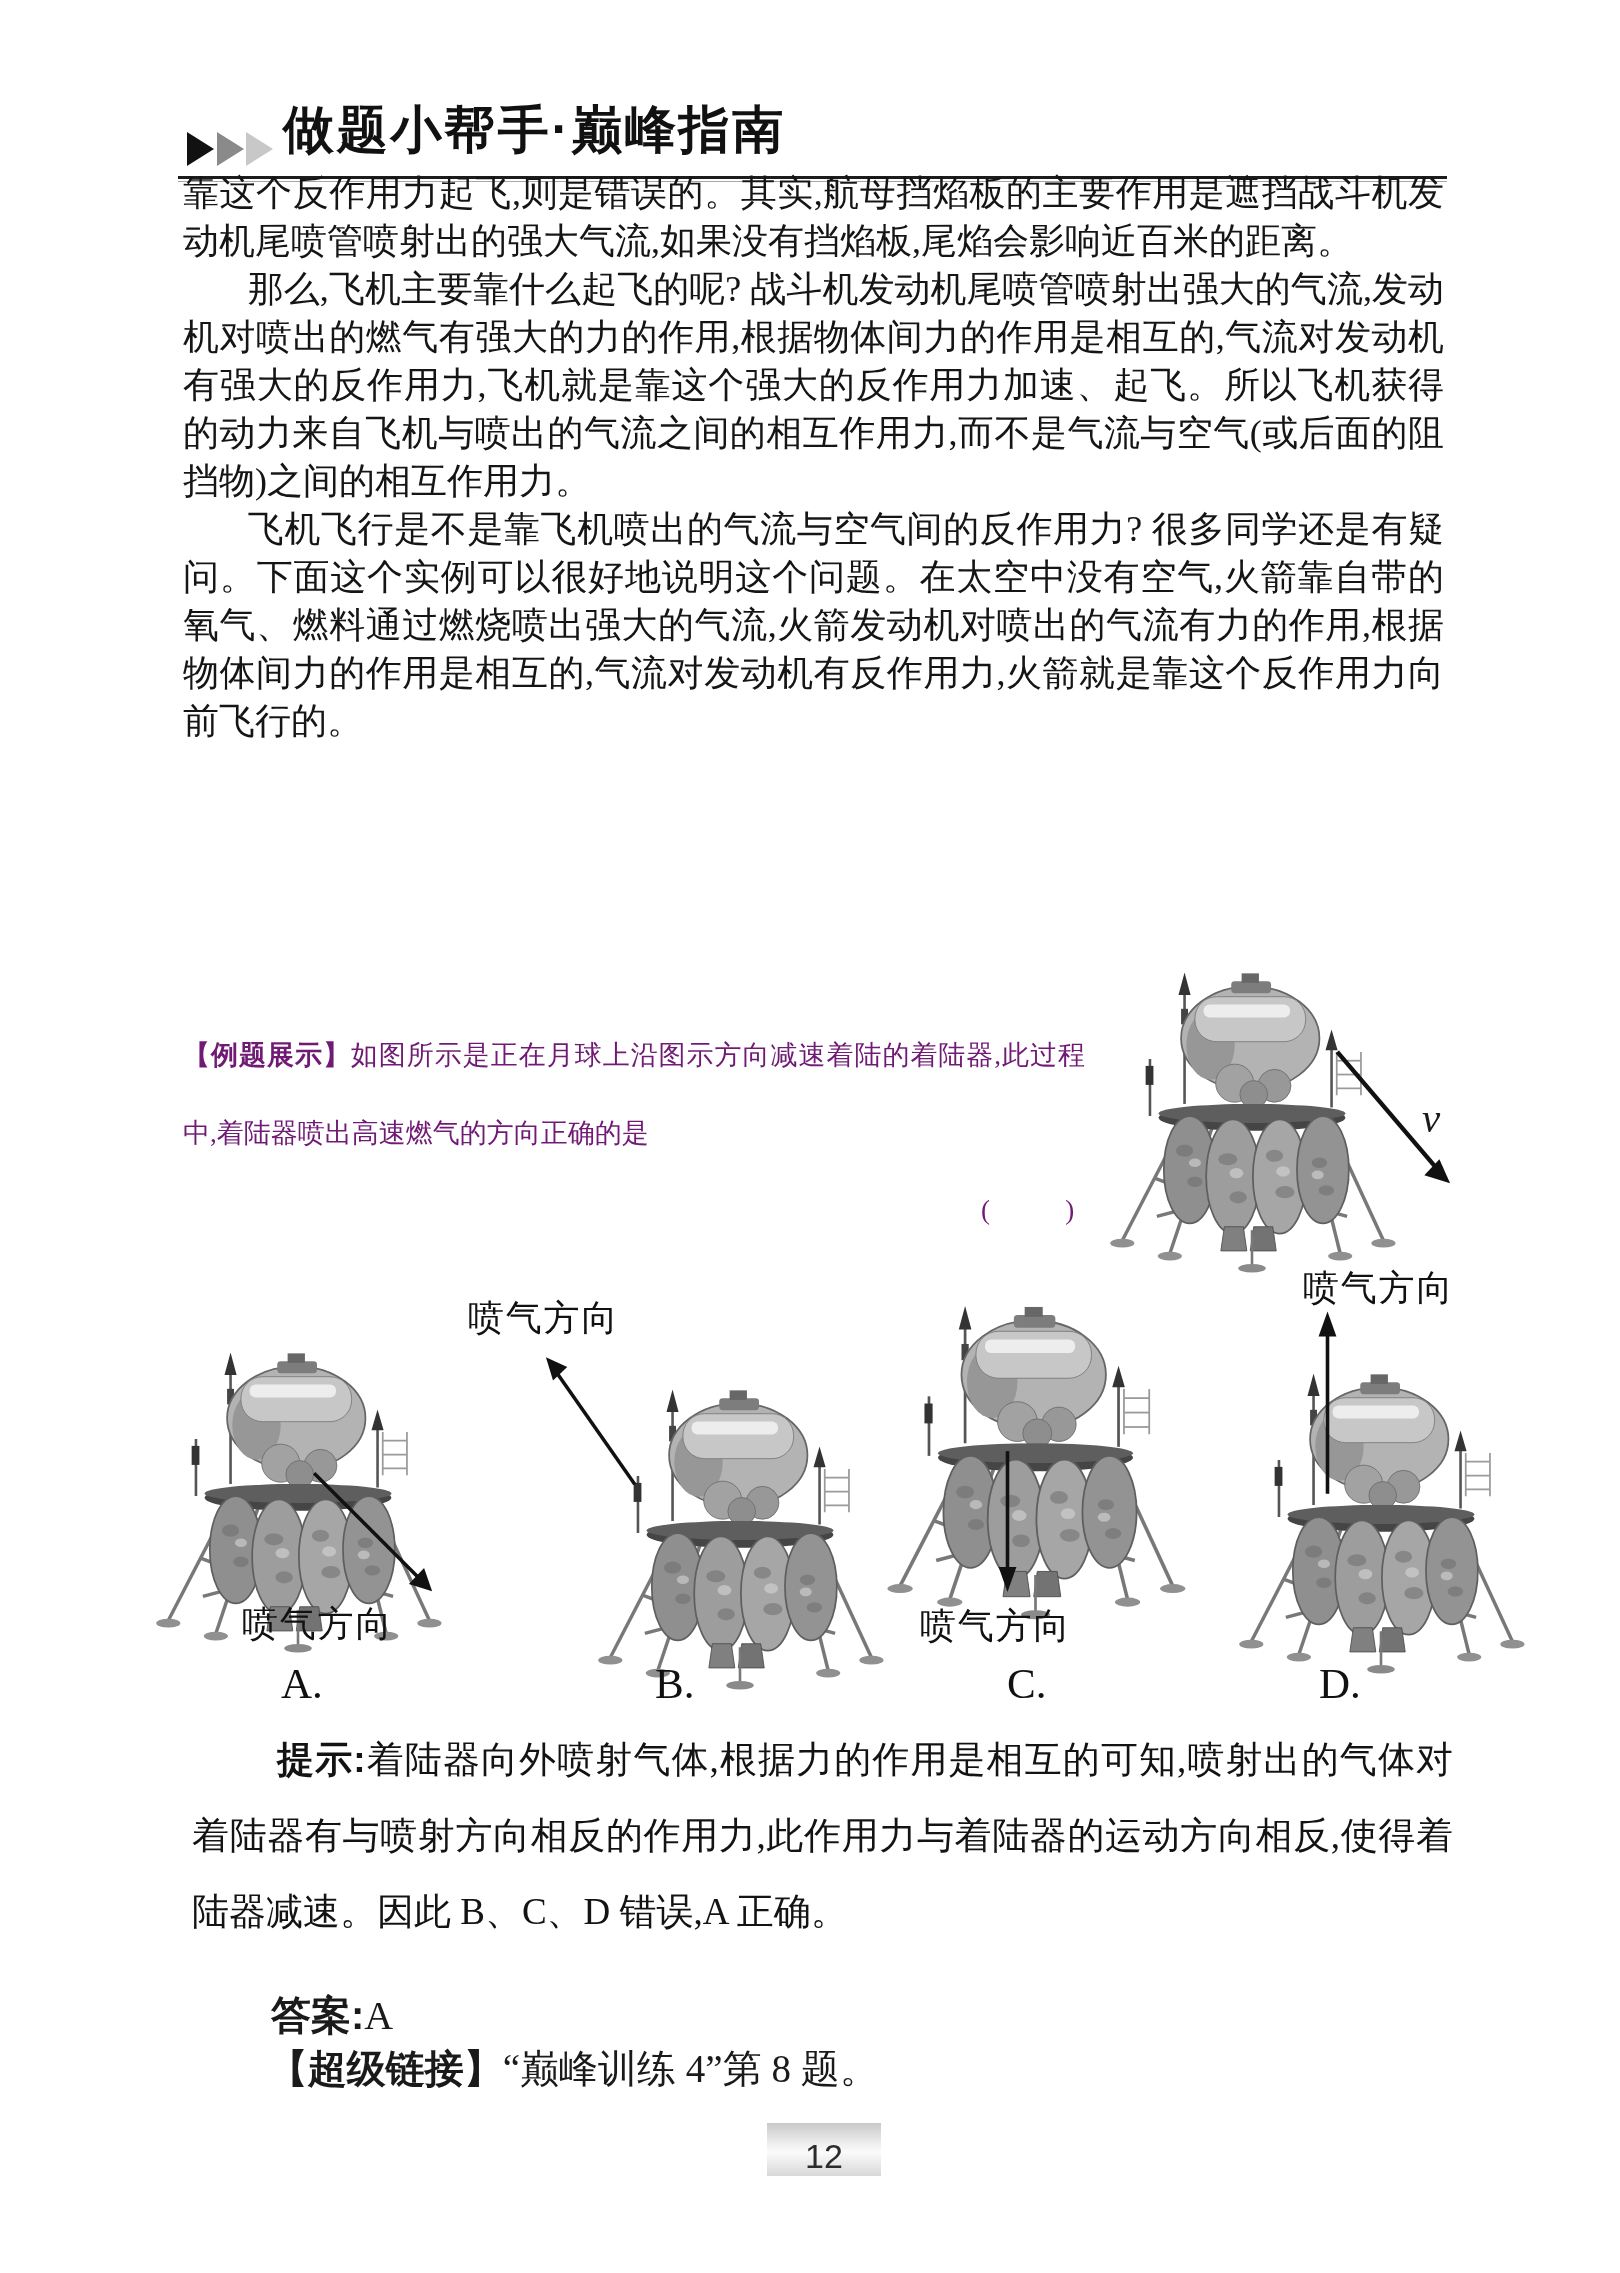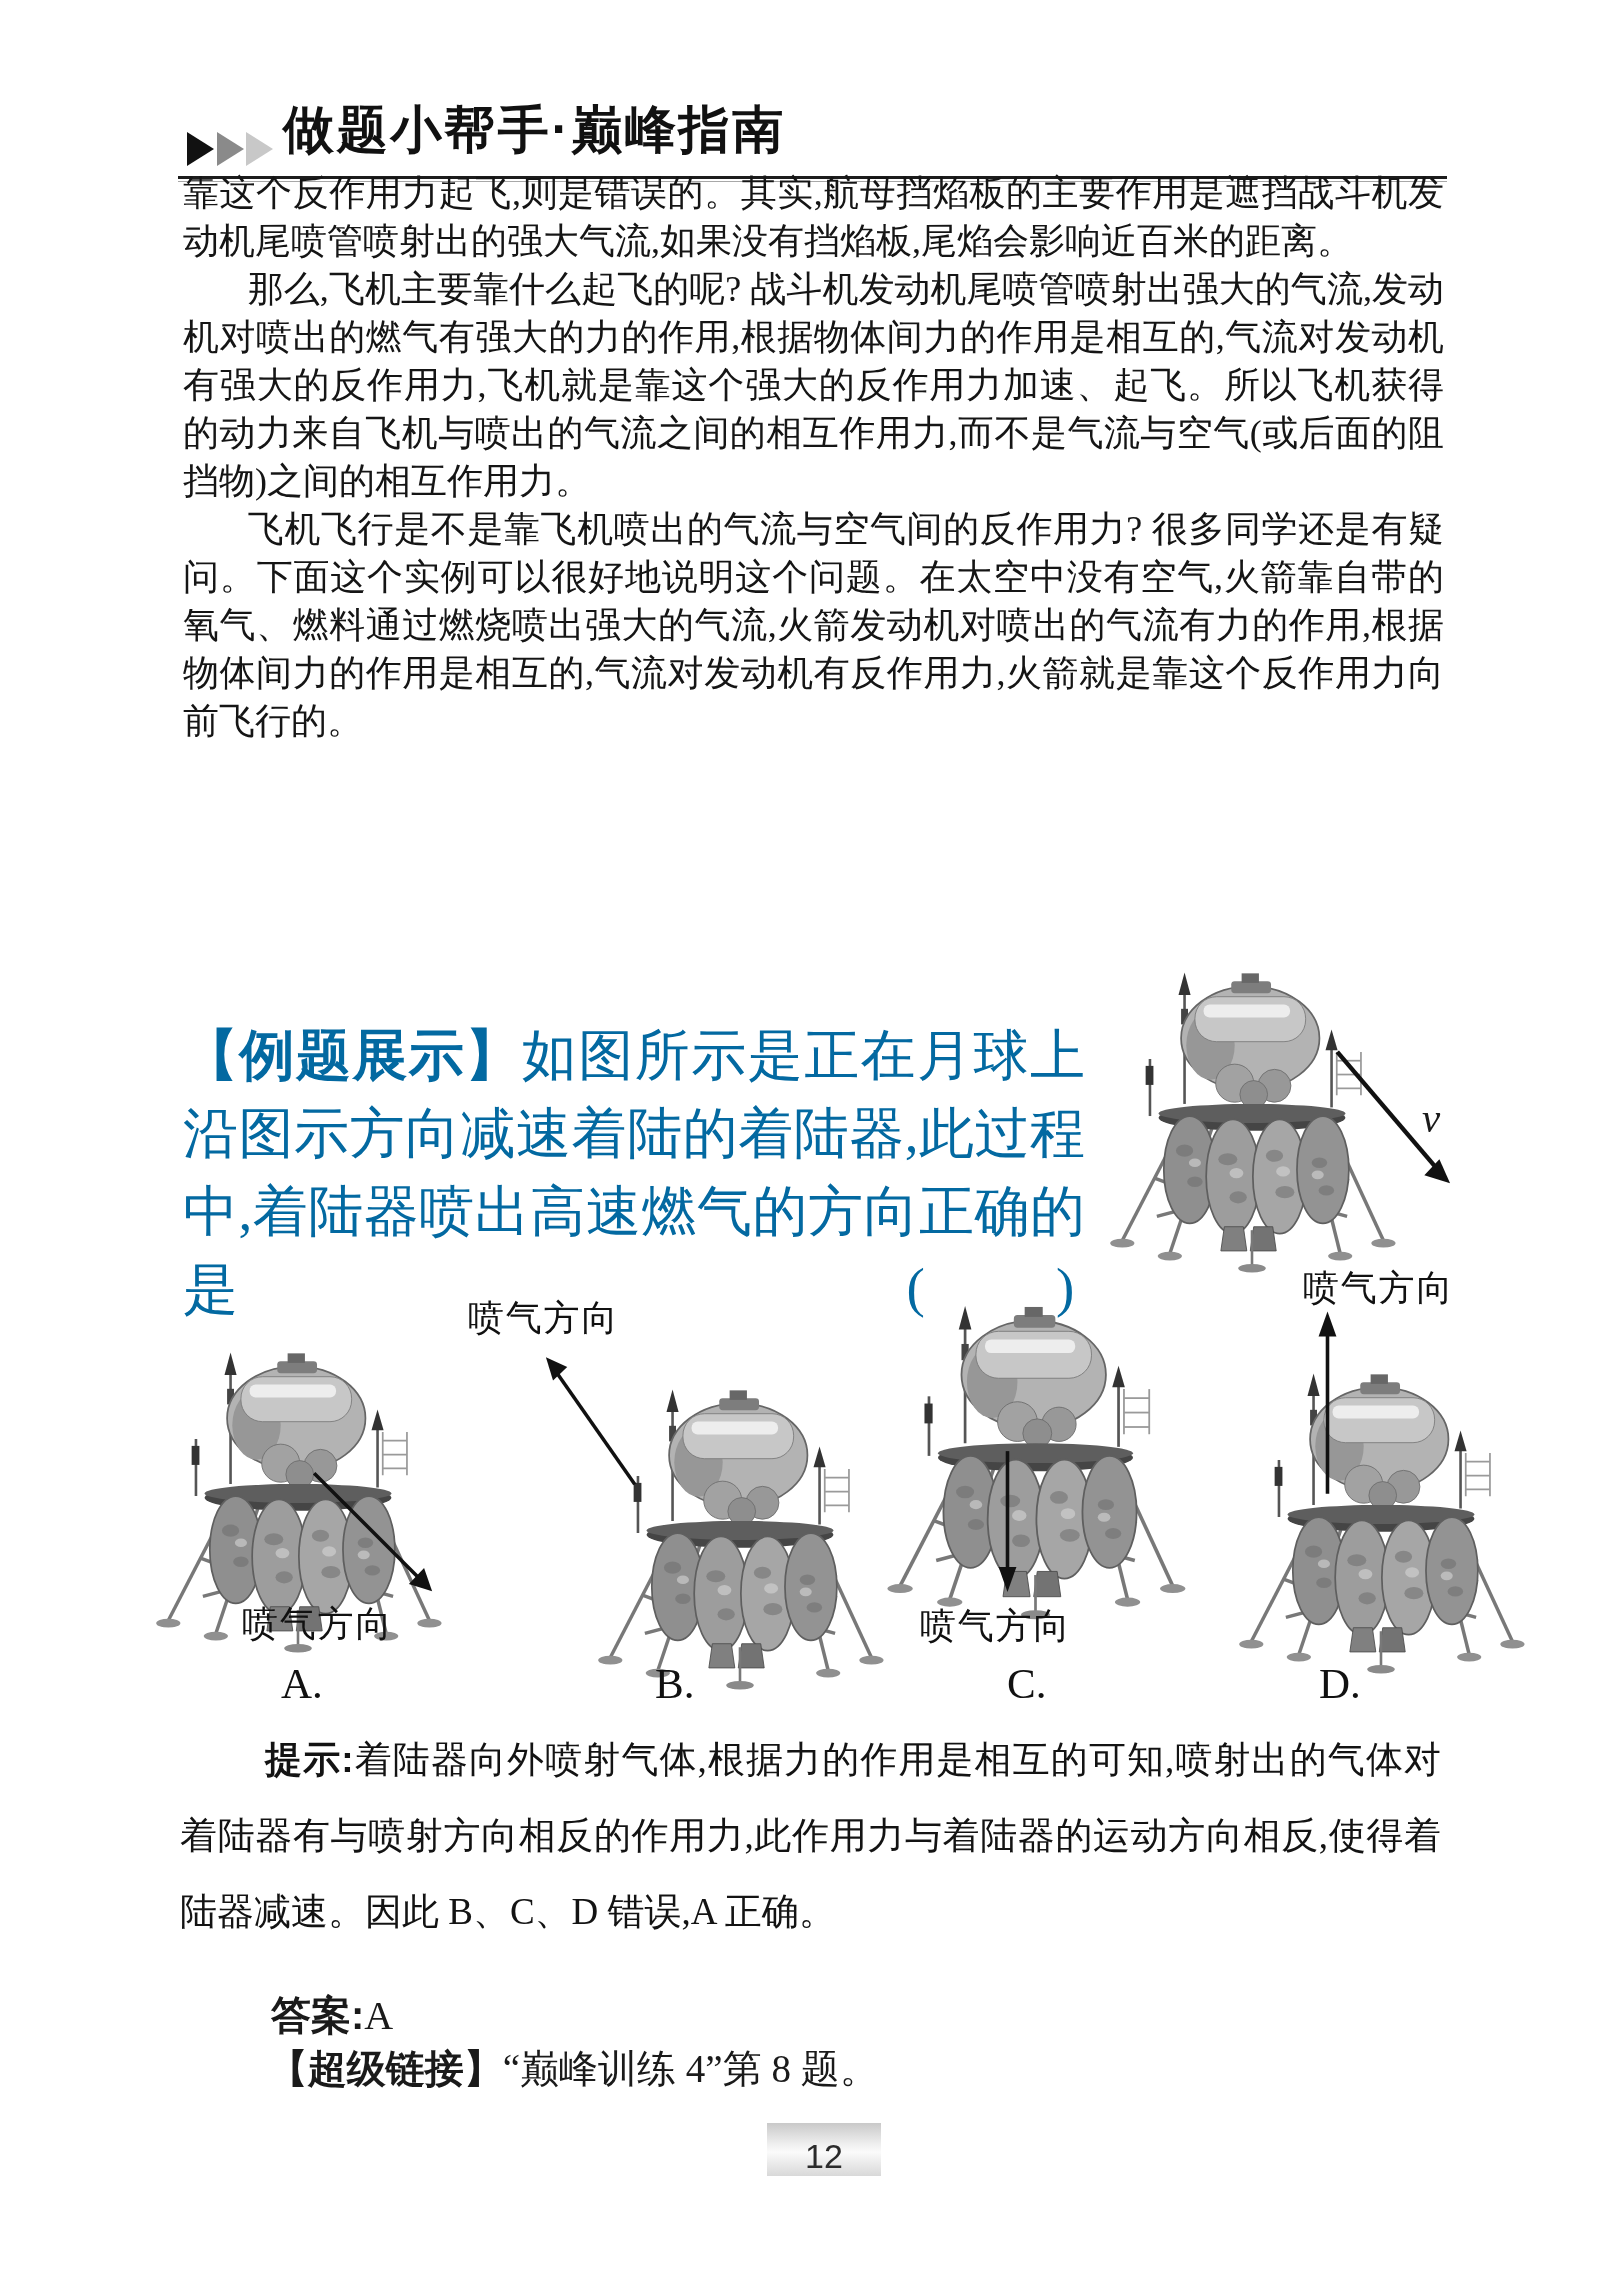--- a/index.html
+++ b/index.html
@@ -23,33 +23,33 @@
   .hdr-rule2 { position:absolute; left:178px; top:181px; width:1269px; height:0.9px; background:#a8a8a8; }
   
   .bodytext {
     position:absolute; left:183px; top:169px; width:1261px;
     font-size:36px; line-height:48px; text-align:justify; color:#151515;
   }
   .bodytext p.ind { text-indent:1.8em; }
   
   .example {
     position:absolute; left:183px; top:1016px; width:902px; min-height:235px;
-    font-size:55px; line-height:78px; text-align:justify; color:#0369a1;
+    font-size:27px; line-height:78px; text-align:justify; color:#701a75;
   }
   .extag { font-family:"Liberation Sans","DejaVu Sans",sans-serif; font-weight:bold; }
   .paren { position:absolute; right:3.6px; bottom:1.8px; letter-spacing:7.1px; }
   .hero-lander { position:absolute; left:1105px; top:955px; }
   .v-label { position:absolute; left:1422px; top:1094px; font-size:41px; font-style:italic; }
   .arrow-svg { position:absolute; overflow:visible; }
   
   .jetlabel { position:absolute; font-size:36px; color:#111; white-space:nowrap; letter-spacing:1.8px; }
   .optletter { position:absolute; font-size:43px; color:#111; }
   
   .hint {
-    position:absolute; left:180px; top:1722px; width:1261px;
+    position:absolute; left:192px; top:1722px; width:1261px;
     font-size:37px; line-height:76px; text-align:justify; text-indent:2.3em; color:#131313;
   }
   .hinttag,.anstag,.linktag { font-family:"Liberation Sans","DejaVu Sans",sans-serif; font-weight:bold; }
   .ansline  { position:absolute; left:183px; top:1968px; width:1261px; font-size:40px; text-indent:2.2em;margin-top:20px; }
   .linkline { position:absolute; left:183px; top:2042px; width:1261px; font-size:39px; text-indent:2.2em; }
   
   .pagenum {
     position:absolute; left:767px; top:2123px; width:114px; height:53px;
     background:linear-gradient(180deg,#c9c9c9 0%,#efefef 40%,#fbfbfb 55%,#d8d8d8 100%);
     display:flex; align-items:flex-end; justify-content:center;

